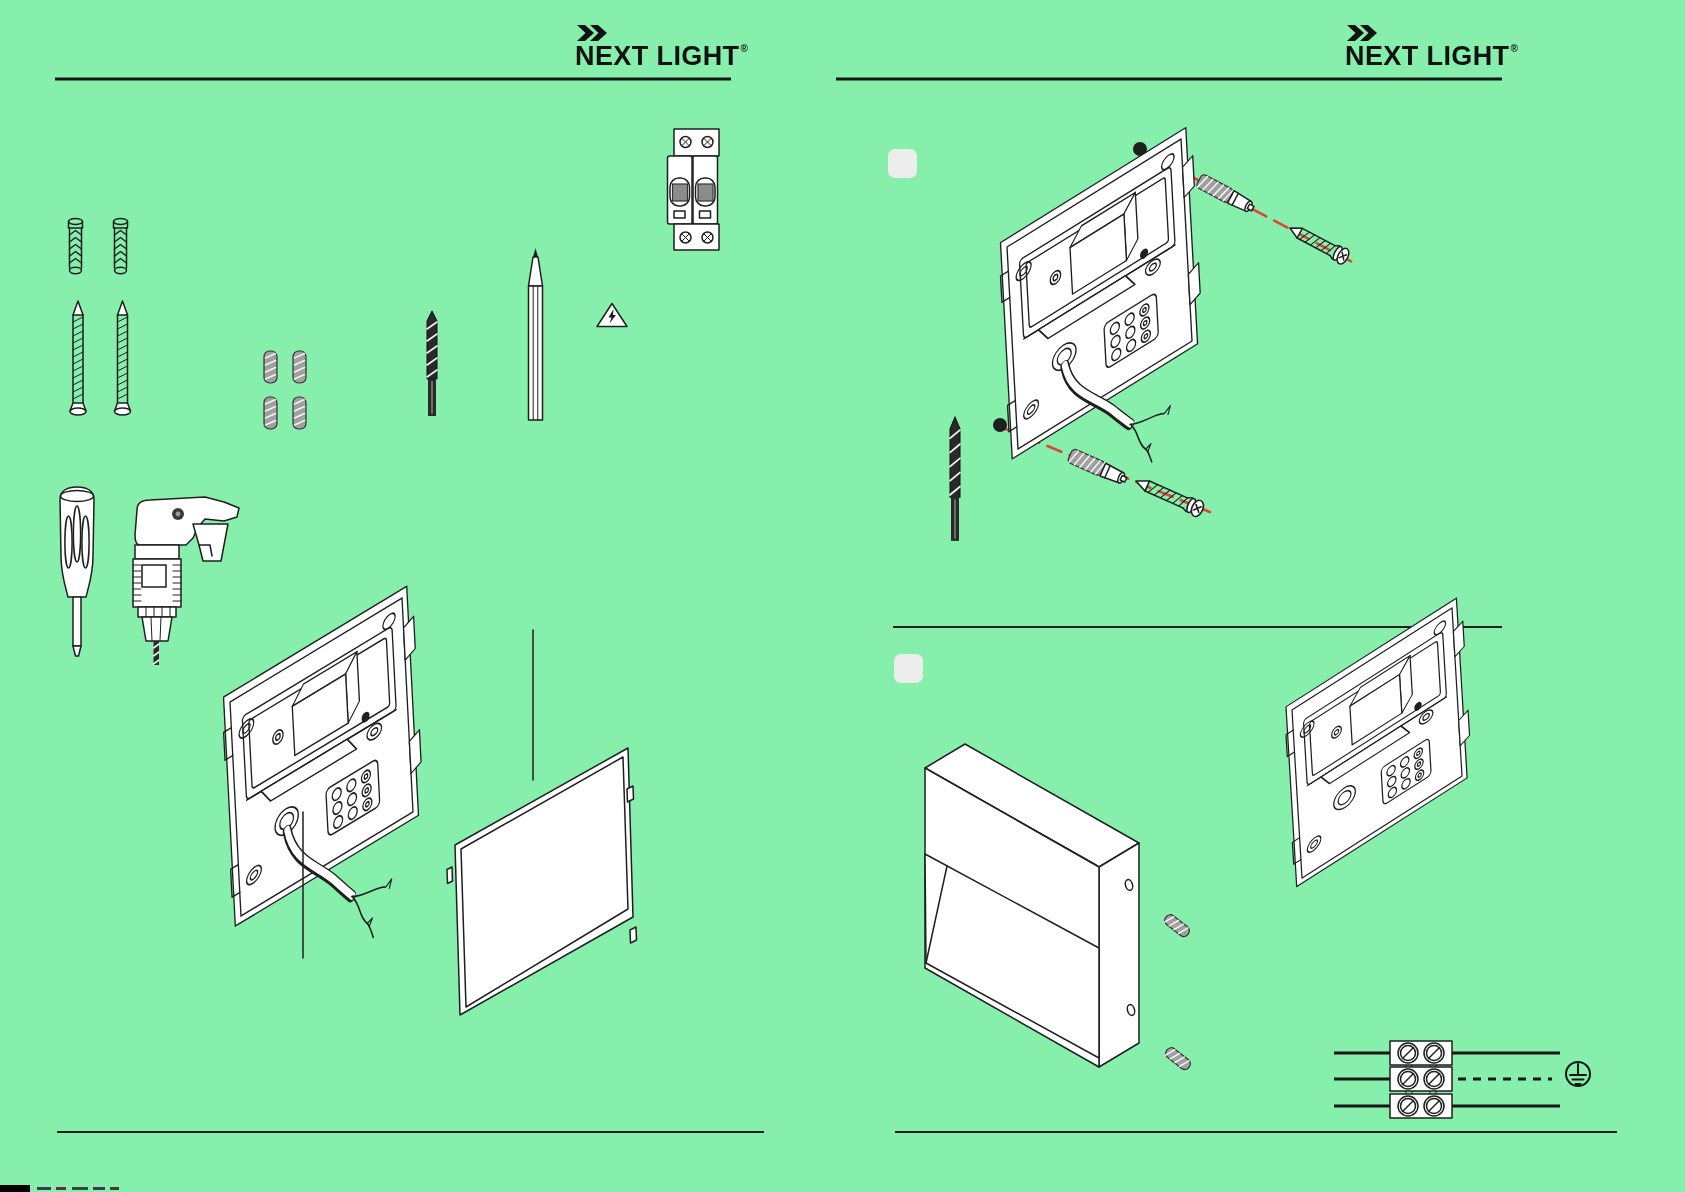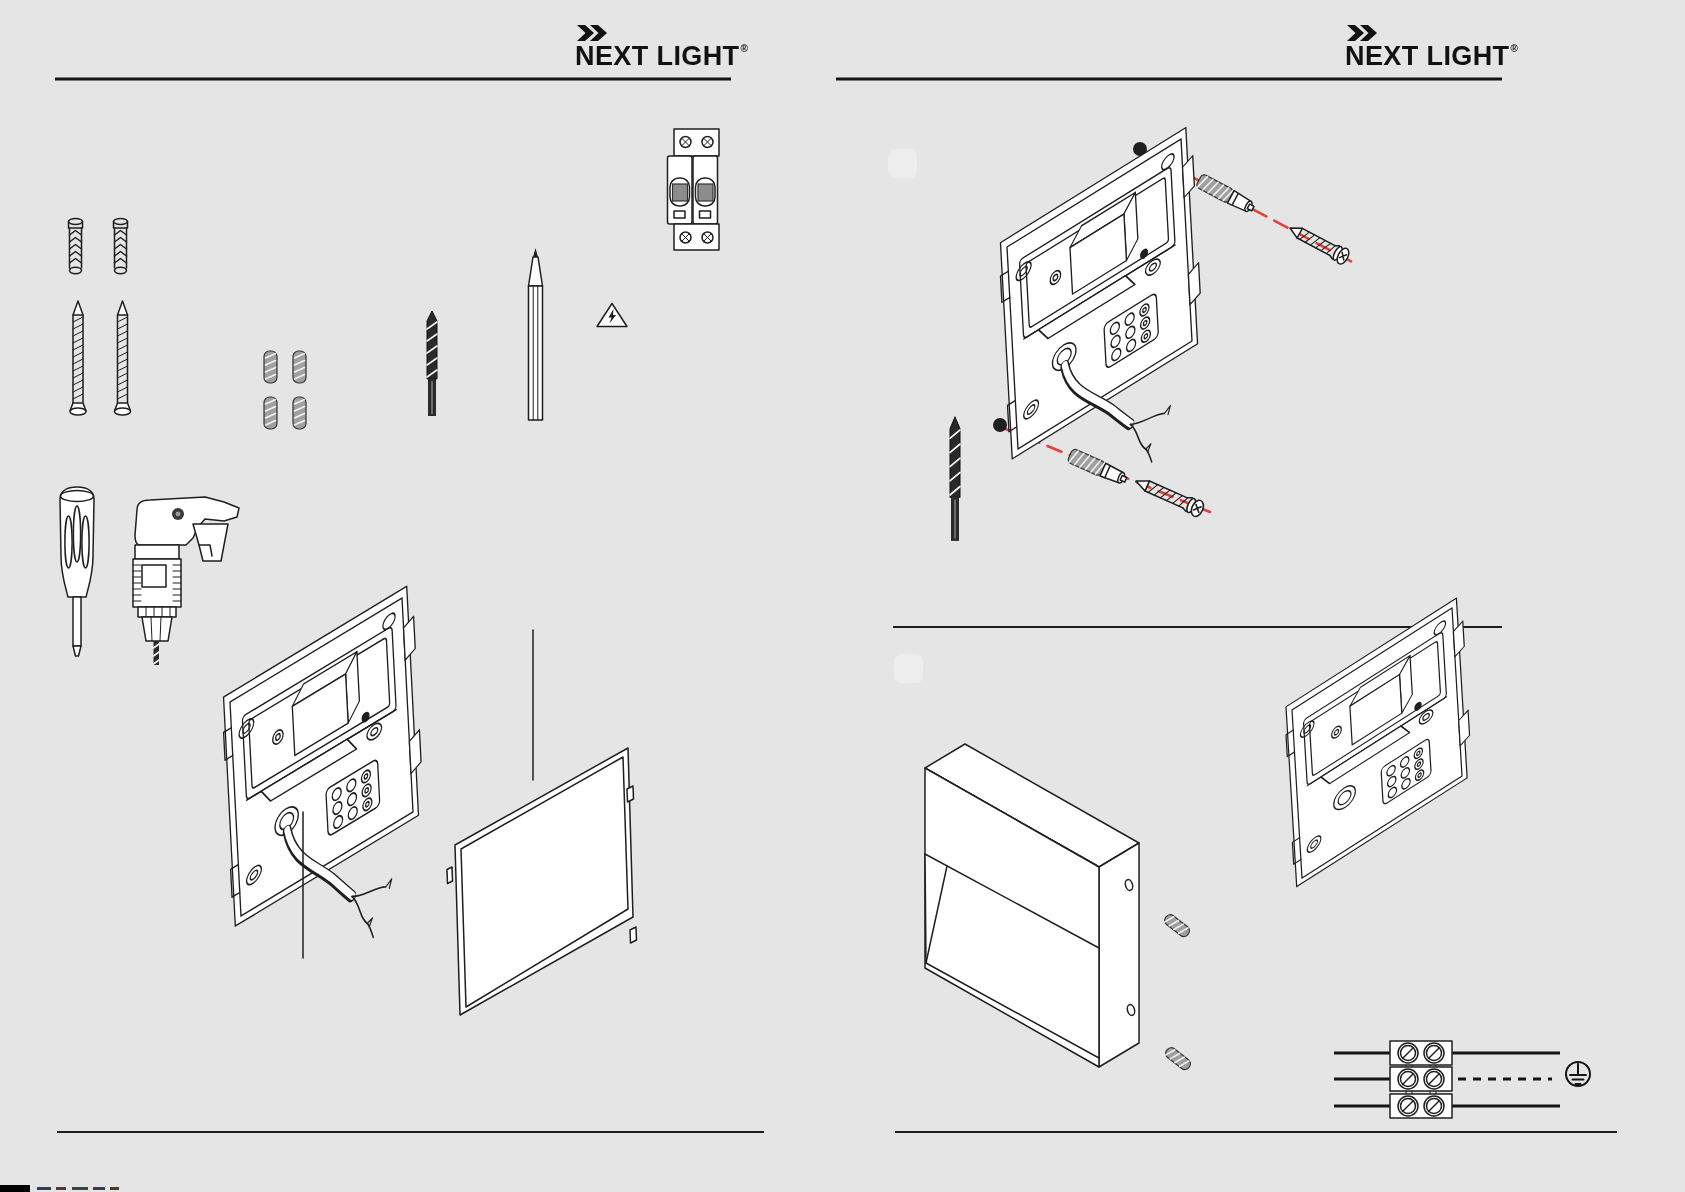--- a/index.html
+++ b/index.html
@@ -1,16 +1,16 @@
 <!DOCTYPE html>
 <html><head>
 <meta charset="utf-8">
 <style>
   html,body{margin:0;padding:0;background:#888;}
-  .sheet{position:relative;width:1685px;height:1192px;background:#e5e5e5;overflow:hidden;
+  .sheet{position:relative;width:1685px;height:1192px;background:#86efac;overflow:hidden;
          font-family:"Liberation Sans",sans-serif;}
   .art{position:absolute;left:0;top:0;}
   
   .ln{fill:none;stroke:#1f1f1f;stroke-width:1.5;stroke-linecap:round;stroke-linejoin:round;}
   .fw{fill:#ffffff;stroke:#1f1f1f;stroke-width:1.5;stroke-linejoin:round;}
   .fd{fill:#1f1f1f;stroke:none;}
   .thin{stroke-width:1;}
   .red{fill:none;stroke:#e2423a;stroke-width:2.6;stroke-dasharray:15 9;stroke-linecap:round;}
   .wire{fill:none;stroke:#151515;stroke-width:3;}
   .wired{fill:none;stroke:#151515;stroke-width:3;stroke-dasharray:8 7;}

